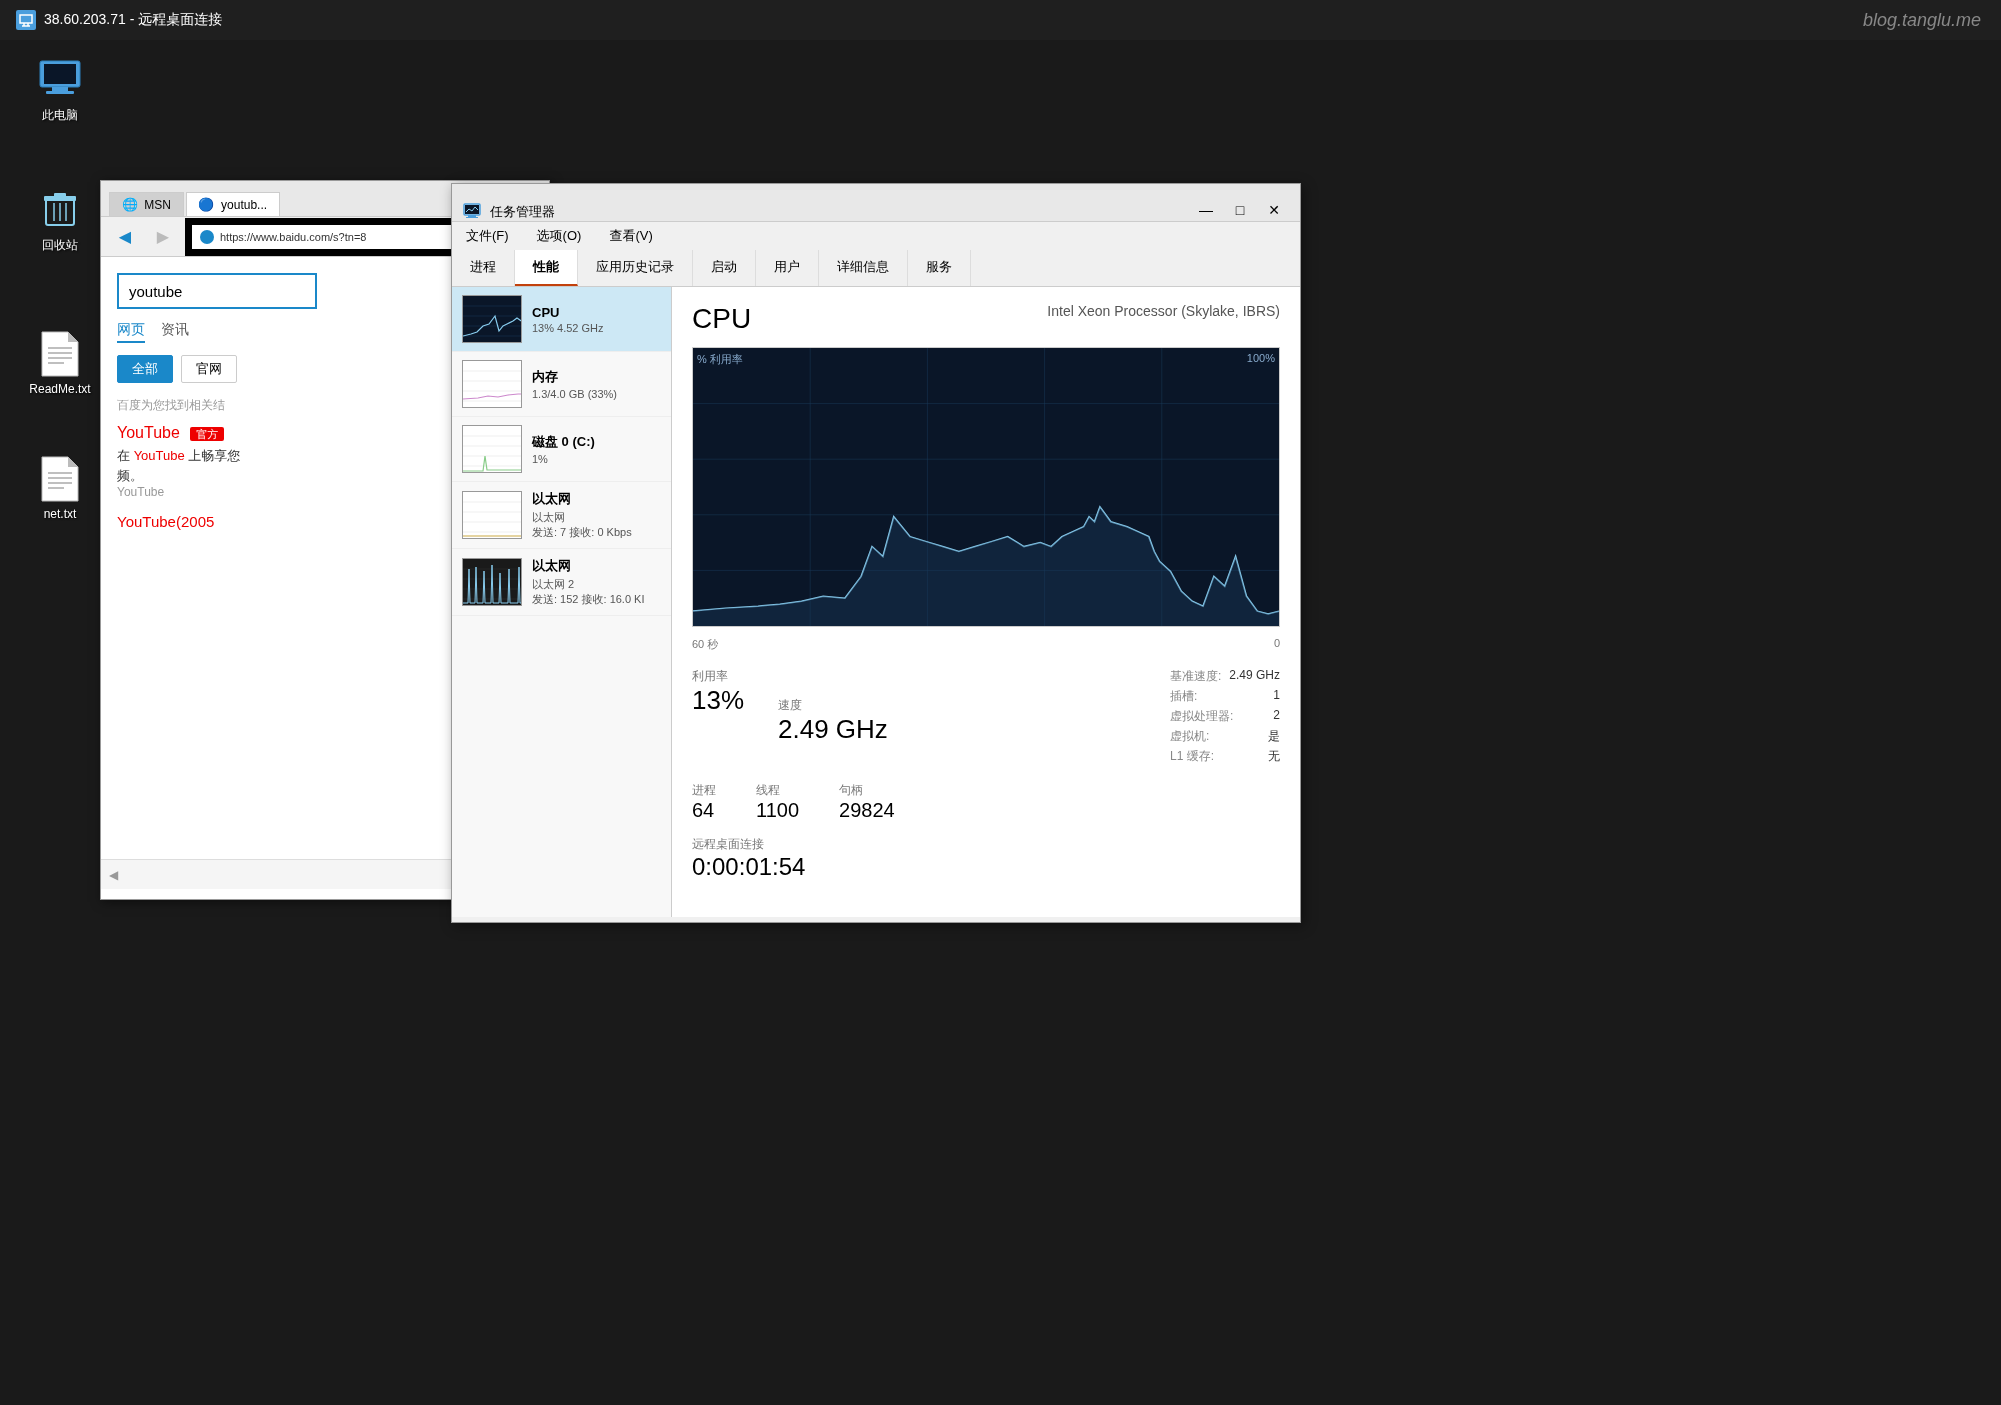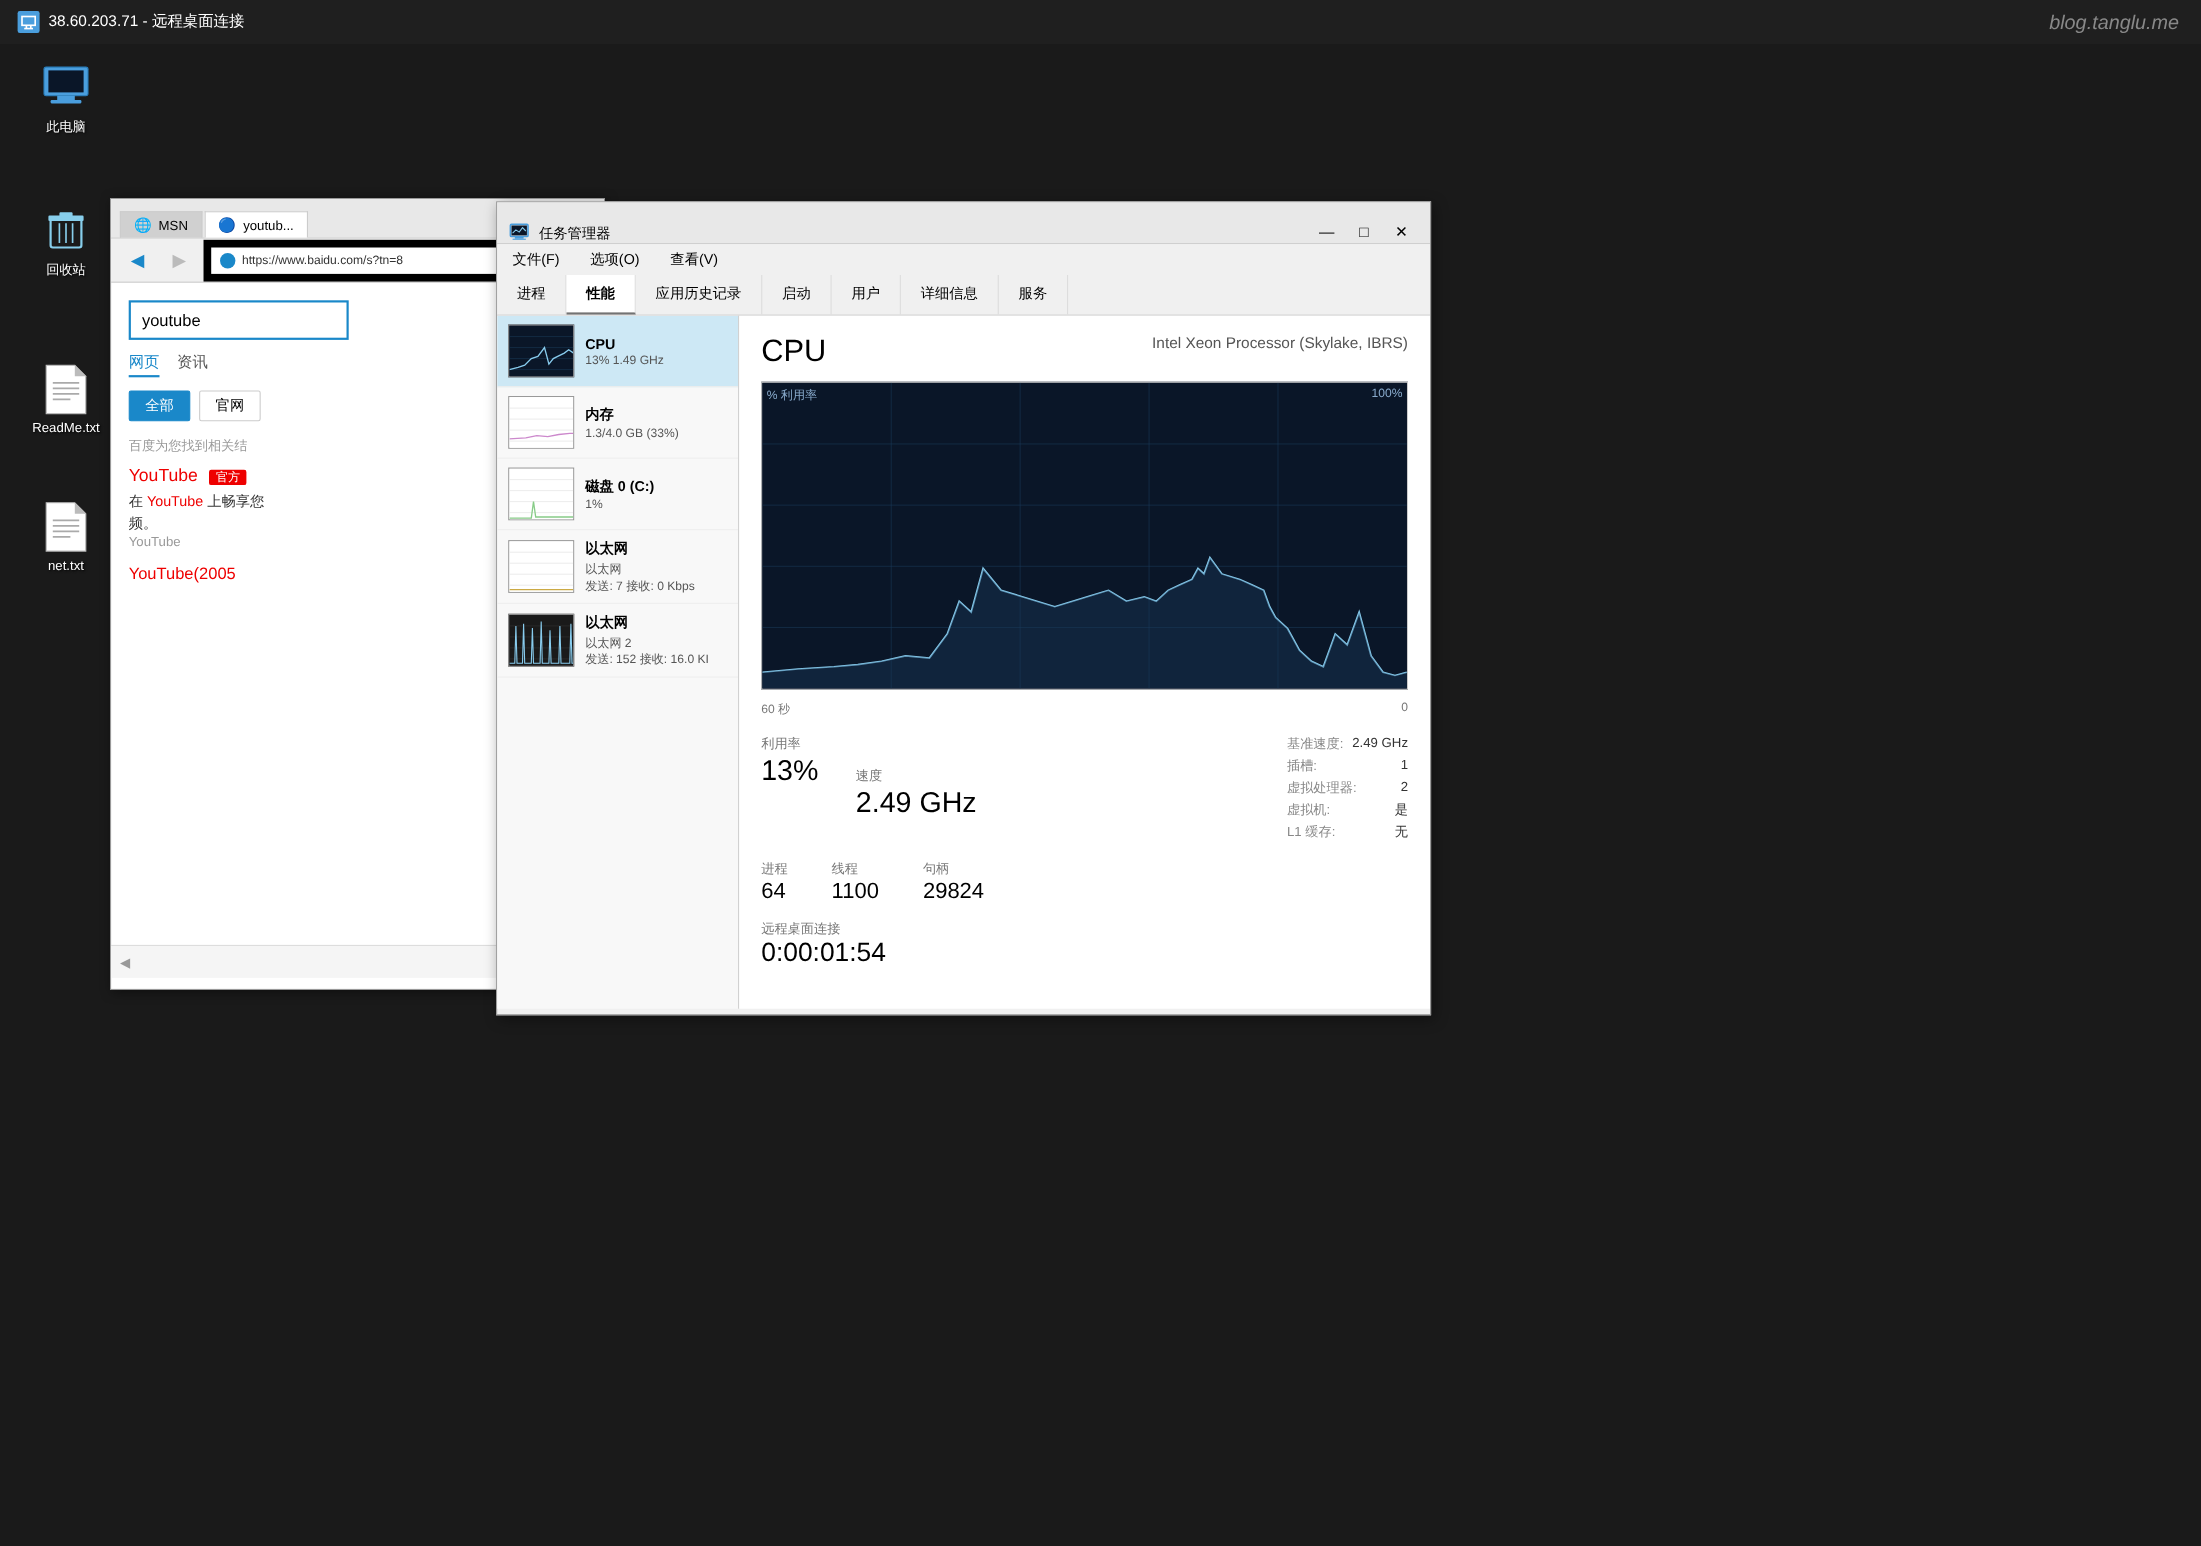--- a/index.html
+++ b/index.html
@@ -272,21 +272,21 @@
       background: #f0f0f0;
     }
     .tm-tab {
       padding: 8px 18px;
       font-size: 13px;
       cursor: pointer;
       border-right: 1px solid #ddd;
     }
     .tm-tab.active {
       background: #fff;
-      border-bottom: 2px solid #737373;
+      border-bottom: 2px solid #c2410c;
       color: #000;
       font-weight: bold;
     }
 
     
     .taskmgr-body {
       display: flex;
       height: calc(100% - 38px - 28px - 42px);
     }
     .resource-list {
@@ -573,21 +573,21 @@
               <rect width="60" height="48" fill="#0a1628"></rect>
               <line x1="0" y1="10" x2="60" y2="10" stroke="#1a3a5a" stroke-width="0.5"></line>
               <line x1="0" y1="20" x2="60" y2="20" stroke="#1a3a5a" stroke-width="0.5"></line>
               <line x1="0" y1="30" x2="60" y2="30" stroke="#1a3a5a" stroke-width="0.5"></line>
               <line x1="0" y1="40" x2="60" y2="40" stroke="#1a3a5a" stroke-width="0.5"></line>
               <polyline points="0,40 8,38 14,36 20,30 26,28 32,20 36,35 40,30 44,28 50,25 54,22 60,26" fill="none" stroke="#88ccee" stroke-width="1.2"></polyline>
             </svg>
           </div>
           <div class="resource-info">
             <div class="resource-name">CPU</div>
-            <div class="resource-detail">13%  1.49 GHz</div>
+            <div class="resource-detail">13%  4.52 GHz</div>
           </div>
         </div>
 
         <div class="resource-item">
           <div class="resource-thumb mem-thumb" style="background:#fff;">
             <svg viewBox="0 0 60 48" width="60" height="48" xmlns="http://www.w3.org/2000/svg">
               <rect width="60" height="48" fill="#fff"></rect>
               <line x1="0" y1="10" x2="60" y2="10" stroke="#ddd" stroke-width="0.5"></line>
               <line x1="0" y1="20" x2="60" y2="20" stroke="#ddd" stroke-width="0.5"></line>
               <line x1="0" y1="30" x2="60" y2="30" stroke="#ddd" stroke-width="0.5"></line>

